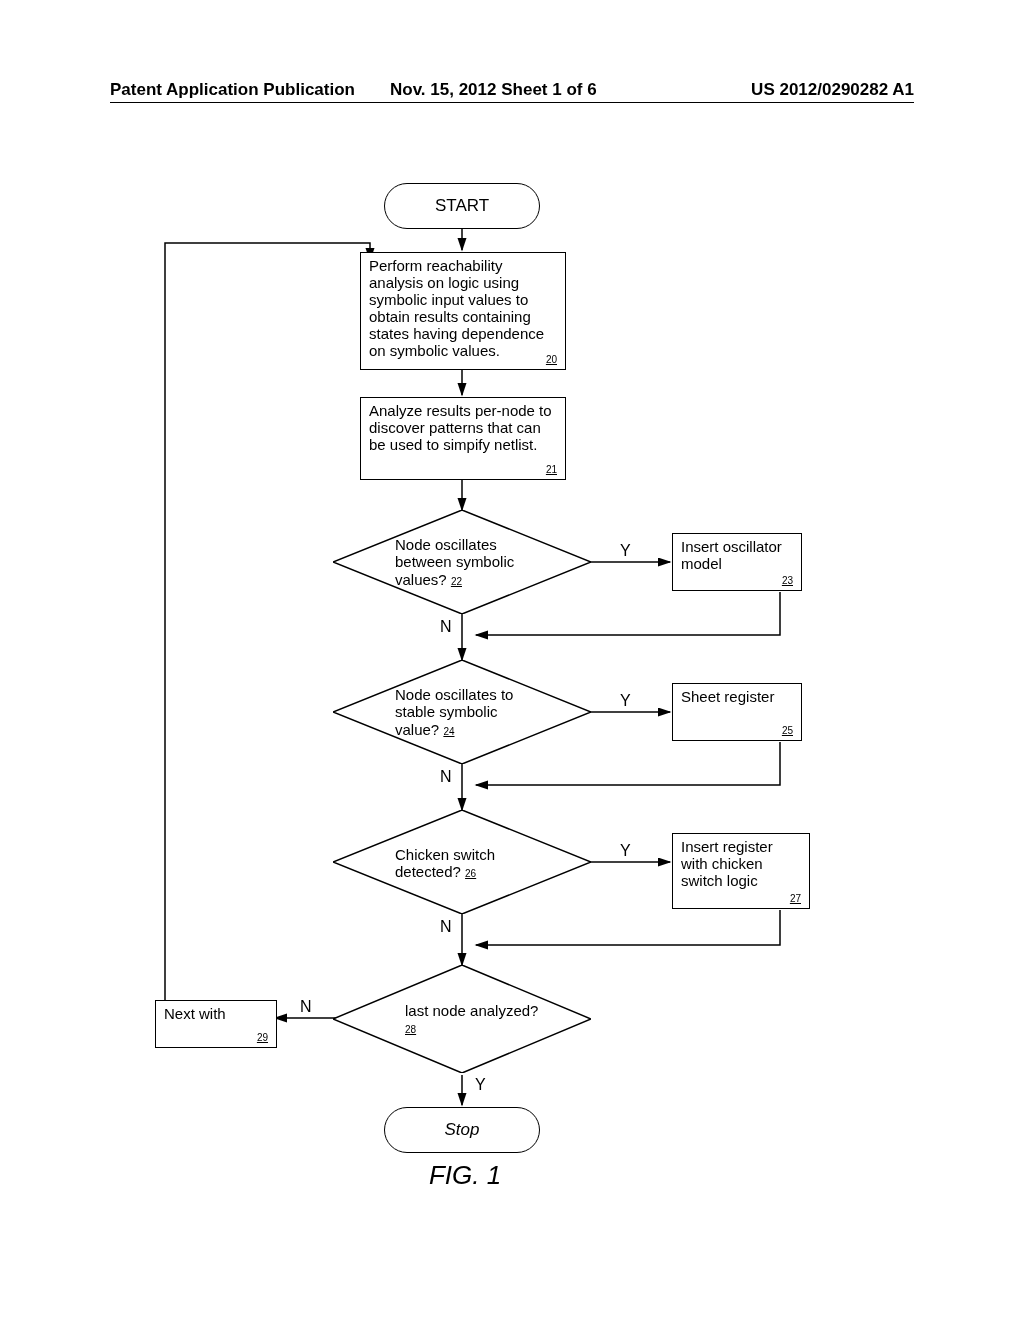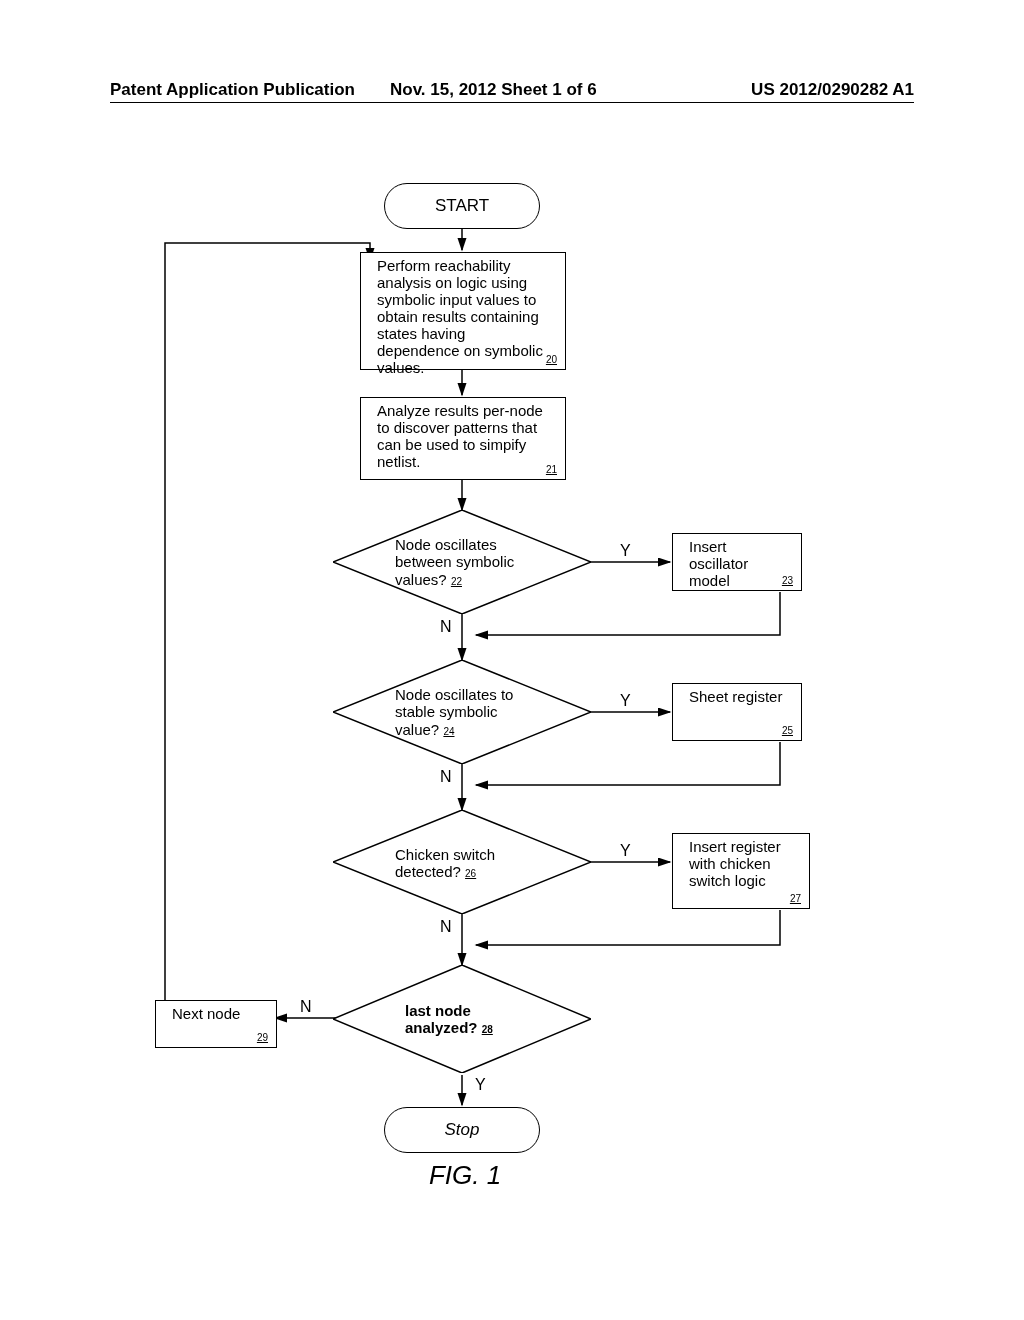--- a/index.html
+++ b/index.html
@@ -49,21 +49,21 @@
       text-align: center;
       display: flex;
       align-items: center;
       justify-content: center;
       font-size: 17px;
       background: white;
     }
     .process {
       position: absolute;
       border: 1.5px solid black;
-      padding: 4px 16px;
+      padding: 4px 8px;
       font-size: 15px;
       text-align: left;
       background: white;
     }
     .decision {
       position: absolute;
     }
     .decision svg {
       position: absolute;
       top: 0;
@@ -203,30 +203,30 @@
 
 <div class="process" style="left:672px; top:833px; width:138px; height:76px;">
   <span>Insert register with chicken switch logic</span>
   <span class="ref-num" style="position:absolute; right:8px; bottom:4px;">27</span>
 </div>
 
 <div class="decision" style="left:333px; top:965px; width:258px; height:108px;">
   <svg width="258" height="108">
       <polygon points="129,0 258,54 129,108 0,54" fill="white" stroke="black" stroke-width="1.5"></polygon>
     </svg>
-  <div class="decision-text" style="left:72px; top:37px; width:135px;font-weight:bold;">
+  <div class="decision-text" style="left:72px; top:37px; width:135px;">
     <span>last node analyzed?</span>
     <span class="ref-num">28</span>
   </div>
 </div>
 <div class="edge-label" style="left:475px; top:1076px;">Y</div>
 <div class="edge-label" style="left:300px; top:998px;">N</div>
 
 <div class="process" style="left:155px; top:1000px; width:122px; height:48px;">
-  <span>Next node</span>
+  <span>Next with</span>
   <span class="ref-num" style="position:absolute; right:8px; bottom:4px;">29</span>
 </div>
 
 <div class="terminal" style="left:384px; top:1107px; width:156px; height:46px;font-style:italic;">
   <span>Stop</span>
 </div>
 
 <div class="fig-label" style="left:420px; top:1160px; width:90px;font-style:italic;">FIG. 1</div>
 
 </body></html>

